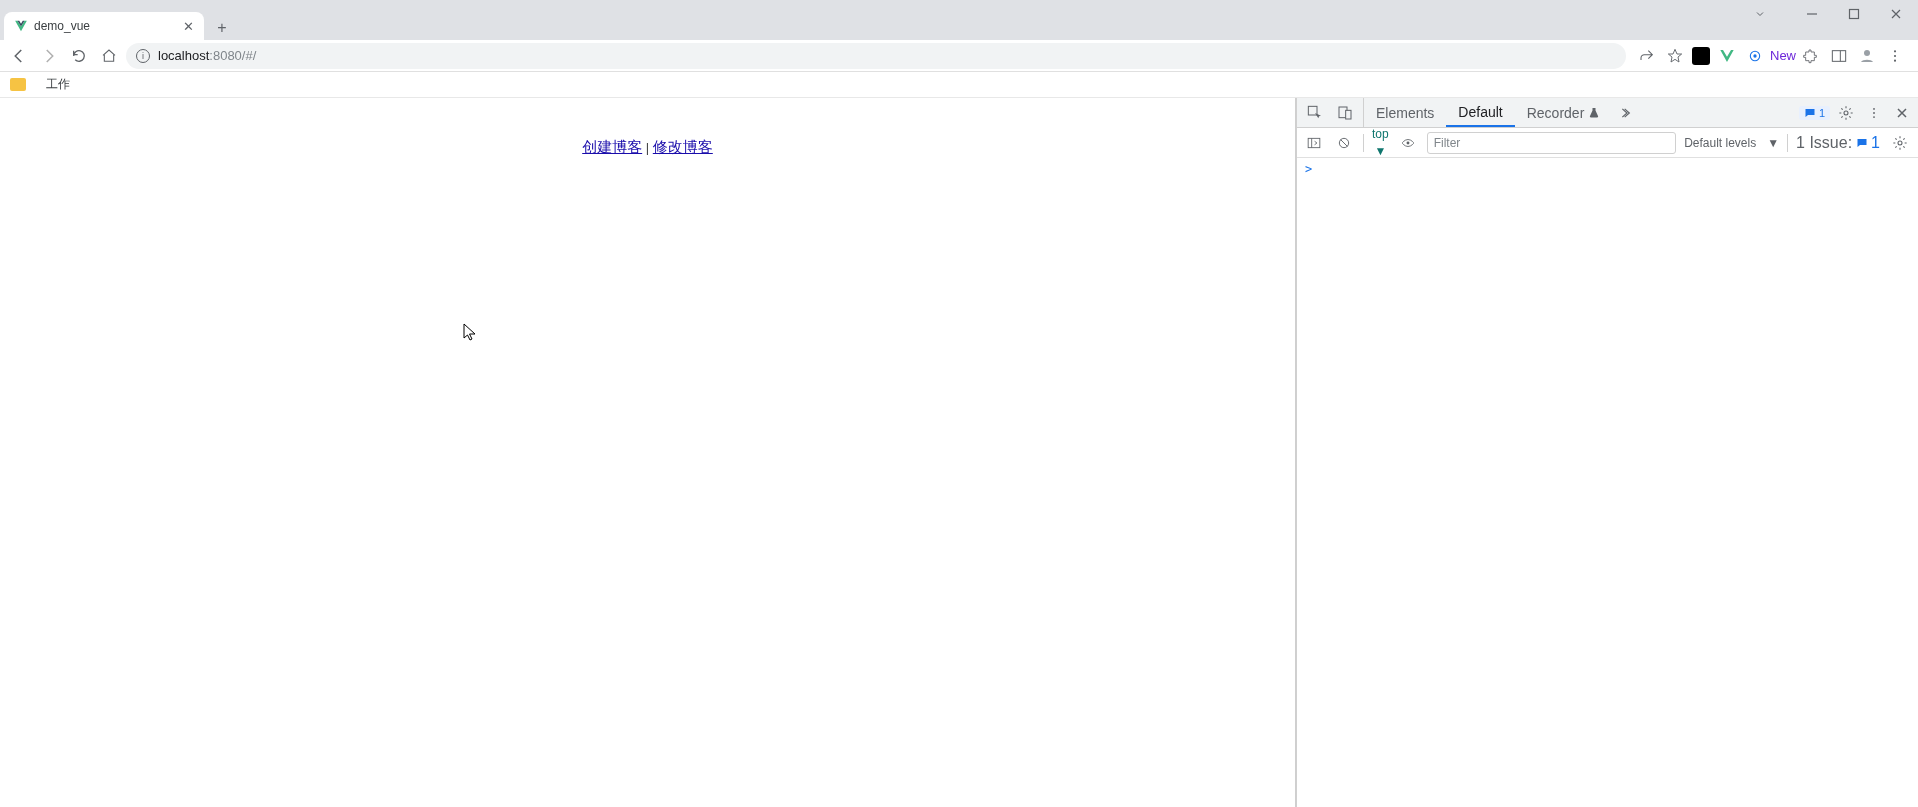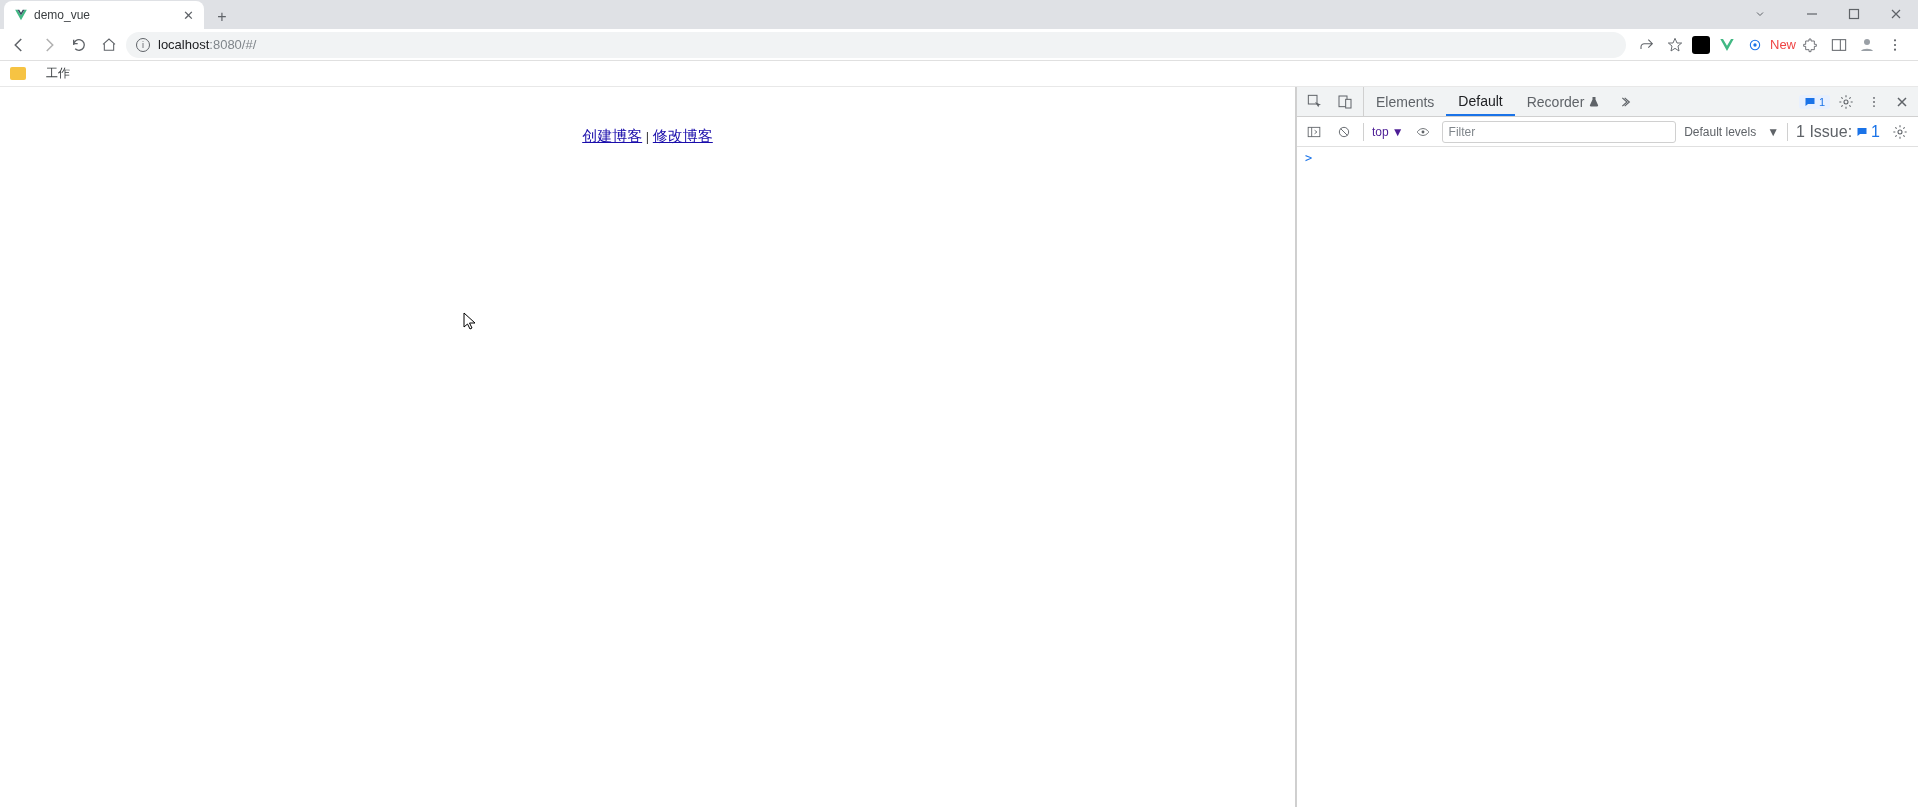--- a/index.html
+++ b/index.html
@@ -1,38 +1,38 @@
 <!DOCTYPE html>
 <html><head>
 <meta charset="utf-8">
 <style>
   * { box-sizing: border-box; margin: 0; padding: 0; }
   html, body { width: 1918px; height: 807px; font-family: "Segoe UI", Arial, sans-serif; font-size: 13px; background: #fff; overflow: hidden; }
 
   
-  .tab-strip { height: 29px; background: #dfe1e5; display: flex; align-items: flex-end; position: relative; }
+  .tab-strip { height: 40px; background: #dfe1e5; display: flex; align-items: flex-end; position: relative; }
   .tab { height: 28px; width: 200px; background: #fff; border-top-left-radius: 8px; border-top-right-radius: 8px; margin-left: 4px; display: flex; align-items: center; padding: 0 10px; gap: 6px; }
   .favicon { width: 14px; height: 14px; color: #41b883; display:flex; align-items:center; }
   .tab-title { flex: 1; font-size: 12px; color: #3c4043; }
   .tab-close { color: #5f6368; font-size: 13px; cursor: pointer; }
   .new-tab { width: 28px; height: 24px; display: flex; align-items:center; justify-content:center; color: #5f6368; font-size: 16px; margin-left: 4px; cursor:pointer; }
   .window-controls { position: absolute; right: 0; top: 0; height: 28px; display: flex; align-items:center; gap: 6px; padding-right: 4px; }
   .wc-btn { width: 36px; height: 28px; display:flex; align-items:center; justify-content:center; color:#5f6368; cursor:pointer; }
   .wc-btn svg { width: 12px; height: 12px; }
   .wc-chevron { margin-right: 10px; }
 
   .addr-bar { height: 32px; background: #fff; border-bottom: 1px solid #e0e0e0; display:flex; align-items:center; padding: 0 6px; gap: 4px; }
   .nav-btn { width: 26px; height: 26px; display:flex; align-items:center; justify-content:center; color:#5f6368; border-radius:50%; cursor:pointer; }
   .nav-btn.disabled { color:#b0b0b0; cursor:default; }
   .omni { flex:1; height:26px; background:#f1f3f4; border-radius:14px; display:flex; align-items:center; padding:0 10px; gap:8px; }
   .info-icon { width:14px; height:14px; border:1.3px solid #5f6368; border-radius:50%; display:flex; align-items:center; justify-content:center; font-size:9px; color:#5f6368; }
   .url { font-size:13px; color:#202124; }
   .url .muted { color:#80868b; }
   .addr-right { display:flex; align-items:center; gap:6px; padding:0 6px; }
-  .ext-icon { width:22px; height:22px; display:flex; align-items:center; justify-content:center; color:#ef4444; cursor:pointer; }
+  .ext-icon { width:22px; height:22px; display:flex; align-items:center; justify-content:center; color:#6d28d9; cursor:pointer; }
   .ext-icon.black-box { background:#000; border-radius:3px; width:18px; height:18px; }
   .ext-icon.vue { color:#41b883; }
   .ext-icon.target { color:#1a73e8; }
 
   .bookmarks-bar { height: 26px; background:#fff; border-bottom:1px solid #e8e8e8; display:flex; align-items:center; padding:0 10px; gap:20px; }
   .bm-folder { width:16px; height:13px; background:#f6c343; border-radius:2px; }
   .bm-label { font-size:12px; color:#3c4043; }
 
   
   .workspace { display:flex; height: calc(807px - 28px - 32px - 26px); }
@@ -50,21 +50,21 @@
   .dt-tab { padding:0 12px; height:100%; display:flex; align-items:center; font-size:14px; color:#5f6368; cursor:pointer; gap:4px; }
   .dt-tab.active { color:#202124; border-bottom:2px solid #1a73e8; }
   .dt-tab-more { padding:0 8px; color:#5f6368; cursor:pointer; }
   .dt-right { margin-left:auto; display:flex; align-items:center; gap:4px; padding-right:4px; }
   .dt-badge { display:flex; align-items:center; gap:3px; background:#e8f0fe; color:#1a73e8; font-size:11px; padding:1px 5px; border-radius:3px; cursor:pointer; }
   .dt-icon-btn { width:24px; height:24px; display:flex; align-items:center; justify-content:center; color:#5f6368; cursor:pointer; }
 
   .dt-toolbar { height:30px; border-bottom:1px solid #e0e0e0; display:flex; align-items:center; padding:0 6px; gap:8px; background:#fff; }
   .dt-tb-icon { width:22px; height:22px; display:flex; align-items:center; justify-content:center; color:#5f6368; cursor:pointer; border-radius:3px; }
   .dt-tb-sep { width:1px; height:18px; background:#d0d0d0; }
-  .dt-context { display:flex; align-items:center; gap:3px; font-size:12px; color:#4c1d95; cursor:pointer; }
+  .dt-context { display:flex; align-items:center; gap:3px; font-size:12px; color:#0f766e; cursor:pointer;flex-direction:column; }
   .dt-filter { flex:1; height:22px; border:1px solid #d0d0d0; border-radius:3px; padding:0 6px; font-size:12px; color:#80868b; display:flex; align-items:center; }
   .dt-levels { font-size:12px; color:#5f6368; display:flex; align-items:center; gap:11px; cursor:pointer; white-space:nowrap; }
   .dt-issues { font-size:16px; color:#5f6368; display:flex; align-items:center; gap:4px; white-space:nowrap; }
   .dt-issues .badge { display:flex; align-items:center; gap:3px; color:#1a73e8; }
 
   .dt-console-body { flex:1; background:#fff; padding:4px 8px; font-family:Consolas,monospace; font-size:12px; }
   .prompt-caret { color:#1a73e8; }
 
   svg { display:block; }
 </style>

